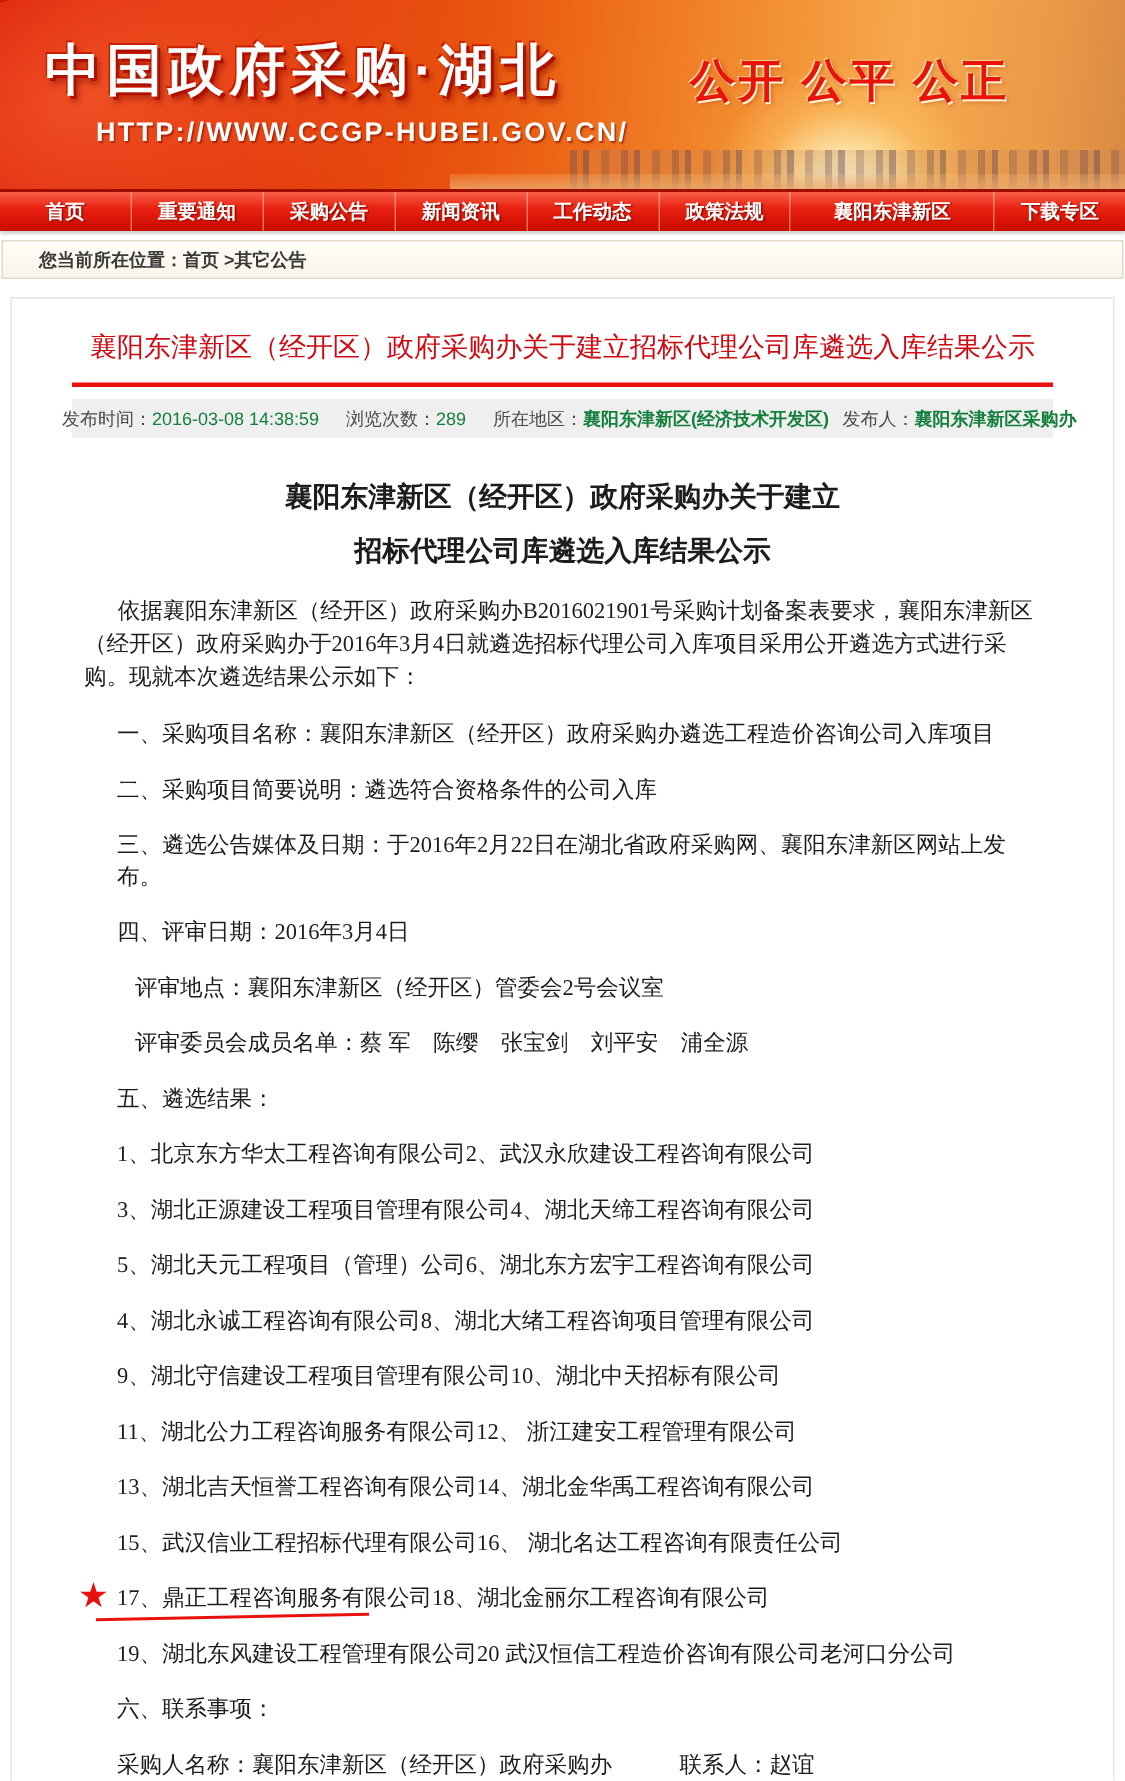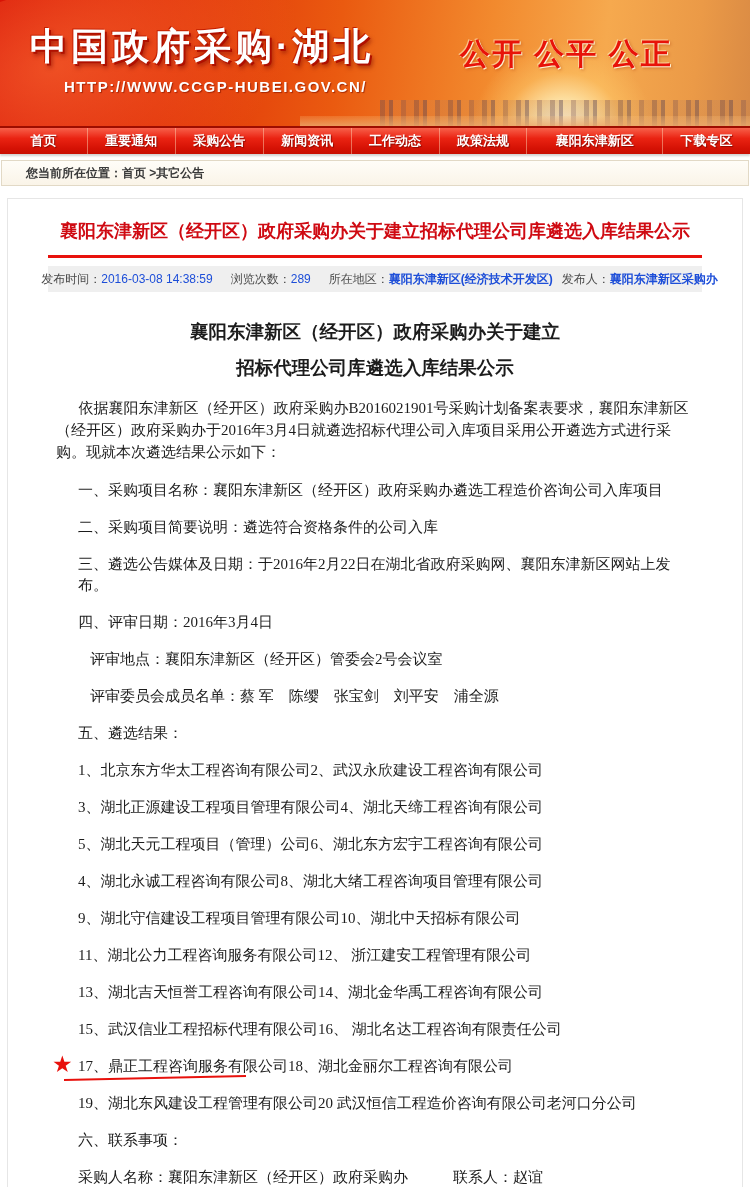--- a/index.html
+++ b/index.html
@@ -32,21 +32,21 @@
   .banner .river{
     position:absolute;bottom:0;left:300px;right:0;height:10px;
     background:linear-gradient(0deg,rgba(235,170,110,.8),rgba(255,200,130,.2));
   }
   .site-title{
     position:absolute;left:30px;top:22px;font-size:37px;font-weight:bold;color:#fff;
     letter-spacing:4px;
     text-shadow:2px 2px 0 #b01000,-1px -1px 0 #c62000,3px 4px 4px rgba(120,10,0,.6);
   }
   .site-url{
-    position:absolute;left:64px;top:78px;font-size:15px;font-weight:bold;color:#fff;
+    position:absolute;left:64px;top:78px;font-size:18px;font-weight:bold;color:#fff;
     letter-spacing:1.5px;text-shadow:1px 1px 1px rgba(150,30,0,.8);
   }
   .slogan{
     position:absolute;left:460px;top:34px;font-size:30px;font-weight:bold;color:#e81309;
     letter-spacing:2px;
     text-shadow:1px 1px 0 rgba(255,255,230,.9),-1px -1px 0 rgba(255,240,200,.6),2px 2px 3px rgba(160,40,0,.35);
   }
   
   .nav{
     display:flex;height:26px;border-top:2px solid #9e0d00;
@@ -67,31 +67,31 @@
     border:1px solid #e2d9c6;font-size:12px;color:#3a3a3a;font-weight:bold;
     padding-left:24px;
   }
   .breadcrumb a{color:#3a3a3a;text-decoration:none;cursor:pointer;}
   
   .content{
     margin:12px 7px 0;border:1px solid #e6e6e6;border-bottom:none;background:#fff;
     min-height:1000px;padding-top:20px;box-sizing:border-box;
   }
   .page-title{
-    margin:0 36px;text-align:center;color:#cf0a12;font-size:18px;font-weight:bold;
+    margin:0 36px;text-align:center;color:#cf0a12;font-size:18px;font-weight:normal;
     font-family:"Liberation Serif",serif;line-height:1.35;
   }
   .red-rule{margin:12px 40px 0;height:3px;background:#e8110c;}
   .meta-bar{
     margin:8px 40px 0;height:26px;background:#efefef;
     display:flex;align-items:center;justify-content:center;
     font-size:12px;color:#4a4a4a;white-space:nowrap;
   }
   .meta-bar .chunk{margin:0 9px;}
-  .mval{color:#1d4ed8;}
+  .mval{color:#15803d;}
   .mval.bold{font-weight:bold;}
   
   .article{
     padding:0 48px;font-family:"Liberation Serif",serif;font-size:15px;color:#1c1c1c;
   }
   .doc-title{ text-align:center;font-weight:bold;font-size:18.5px;margin-top:28px;line-height:1.3;}
   .doc-title.l2{margin-top:12px;}
   .para{margin-top:18px;line-height:1.45;text-indent:1.5em;}
   .item{margin-top:16px;line-height:1.4;padding-left:22px;}
   .subitem{margin-top:16px;line-height:1.4;padding-left:34px;}

